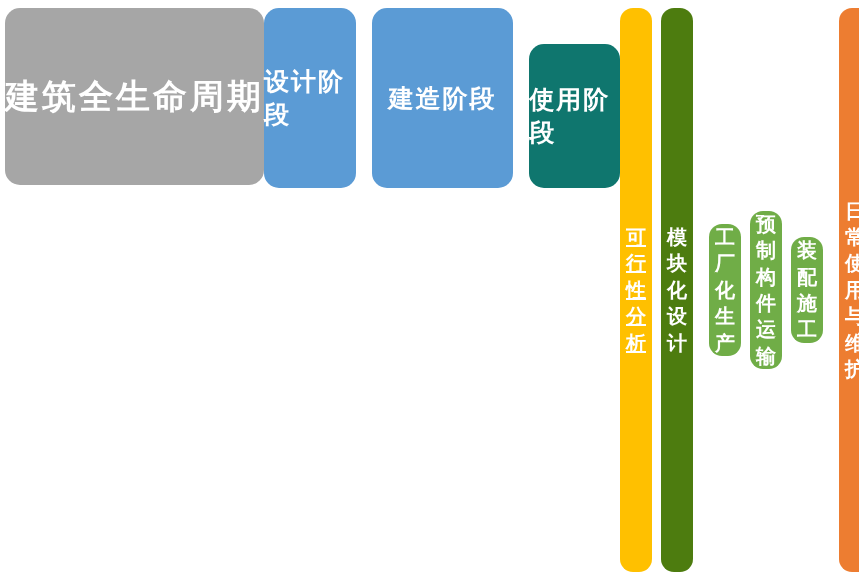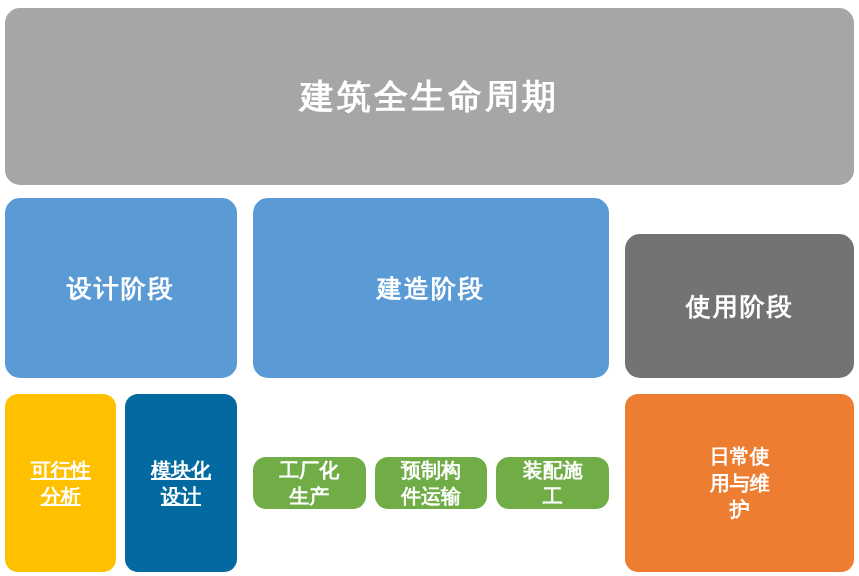--- a/index.html
+++ b/index.html
@@ -5,21 +5,21 @@
   * { box-sizing: border-box; margin: 0; padding: 0; }
   html, body { background: #ffffff; }
   body {
     width: 859px; height: 576px;
     font-family: "Liberation Sans", sans-serif;
     overflow: hidden;
   }
   .canvas {
     width: 859px; height: 576px;
     padding: 8px 5px 4px 5px;
-    display: flex; flex-direction: column;
+    display: flex; flex-direction: row;
   }
   .header-box {
     height: 177px;
     border-radius: 15px;
     display: flex; align-items: center; justify-content: center;
     margin-bottom: 13px;
     flex: 0 0 auto;
   }
   .header-text {
     color: #ffffff;
@@ -71,31 +71,31 @@
     <span class="header-text">建筑全生命周期</span>
   </div>
 
   <div class="phase-row">
     <div class="phase-box w-design" style="background-color: rgb(91, 155, 213);">
       <span>设计阶段</span>
     </div>
     <div class="phase-box w-build" style="background-color: rgb(91, 155, 213);">
       <span>建造阶段</span>
     </div>
-    <div class="phase-box w-use" style="background-color: #737373; margin-top: 36px;">
+    <div class="phase-box w-use" style="background-color: #0f766e; margin-top: 36px;">
       <span>使用阶段</span>
     </div>
   </div>
 
   <div class="task-row">
 
     <div class="task-group w-design">
       <div class="task-box" style="background-color: rgb(255, 192, 0); text-decoration: underline;">可行性
 分析</div>
-      <div class="task-box" style="background-color: #0369a1; text-decoration: underline;">模块化
+      <div class="task-box" style="background-color: #4d7c0f;">模块化
 设计</div>
     </div>
 
     <div class="task-group w-build">
       <div class="task-box" style="background-color: rgb(112, 173, 71);">工厂化
 生产</div>
       <div class="task-box" style="background-color: rgb(112, 173, 71);">预制构
 件运输</div>
       <div class="task-box" style="background-color: rgb(112, 173, 71);">装配施
 工</div>

